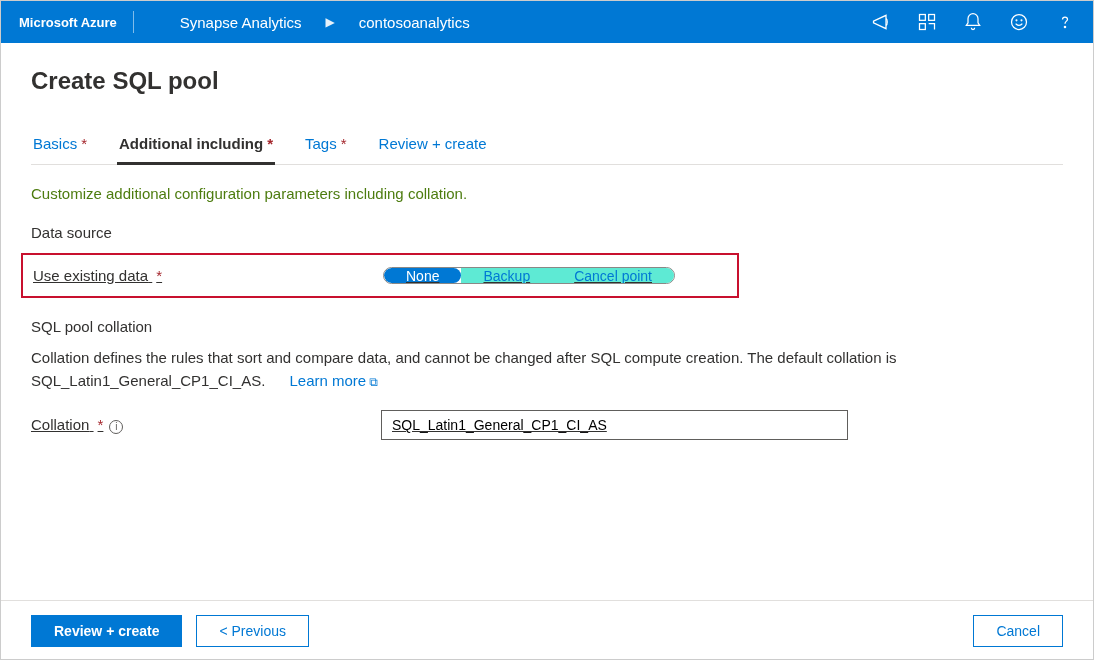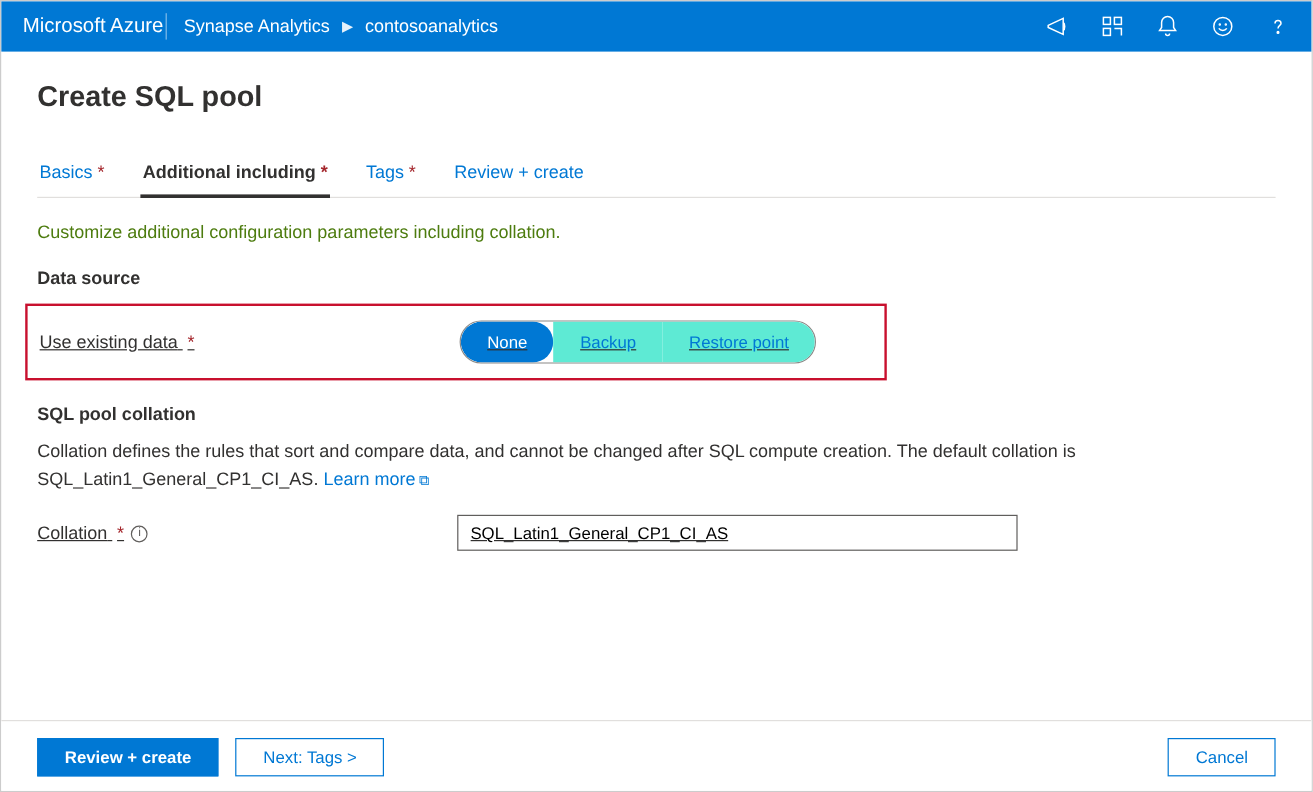--- a/index.html
+++ b/index.html
@@ -1,49 +1,49 @@
 <!DOCTYPE html>
 <html><head>
 <meta charset="utf-8">
 <style>
 * { box-sizing: border-box; margin: 0; padding: 0; }
 body { font-family: "Segoe UI", -apple-system, sans-serif; font-size: 14px; color: #323130; background: #fff; width: 1094px; height: 660px; overflow: hidden; border: 1px solid #ccc; }
 
 .top-bar { background: #0078d4; color: #fff; height: 42px; display: flex; align-items: center; padding: 0 18px; }
-.brand { font-size: 17px; font-weight: 400; }
+.brand { font-size: 13px; font-weight: 700; margin-right: 14px; }
 .divider-v { width: 1px; height: 22px; background: rgba(255,255,255,0.5); margin: 0 14px 0 2px; }
-.breadcrumb { display: flex; align-items: center; gap: 10px; font-size: 15px; }
+.breadcrumb { display: flex; align-items: center; gap: 24px; font-size: 15px; margin-left: 32px; }
 .breadcrumb .chev { font-size: 12px; opacity: 0.9; }
 .top-icons { margin-left: auto; display: flex; gap: 26px; align-items: center; }
 .top-icons span { cursor: pointer; display: inline-flex; }
 .top-icons svg { width: 20px; height: 20px; fill: none; stroke: #fff; stroke-width: 1.5; }
 
 .content-wrap { position: relative; height: 618px; }
 .content { padding: 24px 30px 0 30px; }
 .page-title { font-size: 24px; font-weight: 600; margin-bottom: 32px; }
 
 .tabs { display: flex; gap: 28px; border-bottom: 1px solid #e1dfdd; margin-bottom: 20px; margin-top: 40px; }
 .tab { padding: 0 2px 10px 2px; font-size: 15px; color: #0078d4; cursor: pointer; position: relative; }
 .tab.active { color: #323130; font-weight: 600; border-bottom: 3px solid #323130; margin-bottom: -1px; }
 .req { color: #a4262c; margin-left: 4px; }
 
 .descr { margin-bottom: 22px; color: #4d7c0f; font-size: 15px; }
-.section-head { font-weight: 700; font-size: 15px; margin-bottom: 12px; }
+.section-head { font-weight: 400; font-size: 15px; margin-bottom: 12px; }
 .section-text { font-size: 15px; margin-bottom: 18px; line-height: 1.5; }
 
 .highlight-box { border: 2px solid #c8102e; padding: 12px 10px; margin: 0 0 20px -10px; width: 718px; }
 .field-row { display: flex; align-items: center; text-decoration: underline; }
 .field-label { width: 350px; font-size: 15px; color: #323130; }
 .field-label .req { color: #a4262c; }
 
-.seg { display: inline-flex; border: 1px solid #8a8886; border-radius: 18px; overflow: hidden; height: 36px; align-items: stretch; }
+.seg { display: inline-flex; border: 1px solid #8a8886; border-radius: 18px; overflow: hidden; height: 17px; align-items: stretch; }
 .seg button { border: none; background: #5eead4; color: #0078d4; font-size: 14px; padding: 0 22px; cursor: pointer; font-family: inherit; }
 .seg button.sel { background: #0078d4; color: #fff; border-radius: 18px; }
 
-.learn-link { color: #0078d4; text-decoration: none; cursor: pointer; }
+.learn-link { color: #0078d4; text-decoration: none; cursor: pointer; margin-left: 20px; }
 .ext-icon { display: inline-block; margin-left: 3px; font-size: 12px; }
 
 .info-icon { display: inline-flex; width: 14px; height: 14px; border: 1px solid #605e5c; border-radius: 50%; margin-left: 6px; vertical-align: middle; align-items:center; justify-content:center; font-size:10px; color:#605e5c; }
 
 .text-input { width: 467px; height: 30px; border: 1px solid #605e5c; padding: 0 10px; font-size: 14px; font-family: inherit; }
 
 .footer { position: absolute; left: 0; right: 0; bottom: 0; border-top: 1px solid #e1dfdd; padding: 14px 30px; display: flex; gap: 14px; align-items: center; background: #fff; }
 .btn { height: 32px; padding: 0 22px; font-size: 14px; font-family: inherit; cursor: pointer; border: 1px solid #0078d4; background: #fff; color: #0078d4; }
 .btn.primary { background: #0078d4; color: #fff; border-color: #0078d4; font-weight: 600; }
 .spacer { flex: 1; }
@@ -111,36 +111,36 @@
   <p class="descr">Customize additional configuration parameters including collation.</p>
 
   <div class="section-head">Data source</div>
 
   <div class="highlight-box">
     <div class="field-row">
       <div class="field-label"><span>Use existing data</span> <span class="req">*</span></div>
       <div class="seg">
         <button class="sel">None</button>
         <button>Backup</button>
-        <button>Restore point</button>
+        <button>Cancel point</button>
       </div>
     </div>
   </div>
 
   <div class="section-head">SQL pool collation</div>
   <p class="section-text">
     <span>Collation defines the rules that sort and compare data, and cannot be changed after SQL compute creation. The default collation is SQL_Latin1_General_CP1_CI_AS.</span>
     <a class="learn-link"><span>Learn more</span><span class="ext-icon">⧉</span></a>
   </p>
 
   <div class="field-row">
     <div class="field-label"><span>Collation</span> <span class="req">*</span><span class="info-icon">i</span></div>
     <input class="text-input" type="text" value="SQL_Latin1_General_CP1_CI_AS" style="">
   </div>
 </div>
 
 <div class="footer">
   <button class="btn primary">Review + create</button>
-  <button class="btn">Next: Tags &gt;</button>
+  <button class="btn">&lt; Previous</button>
   <span class="spacer"></span>
   <button class="btn">Cancel</button>
 </div>
 </div>
 
 </body></html>

